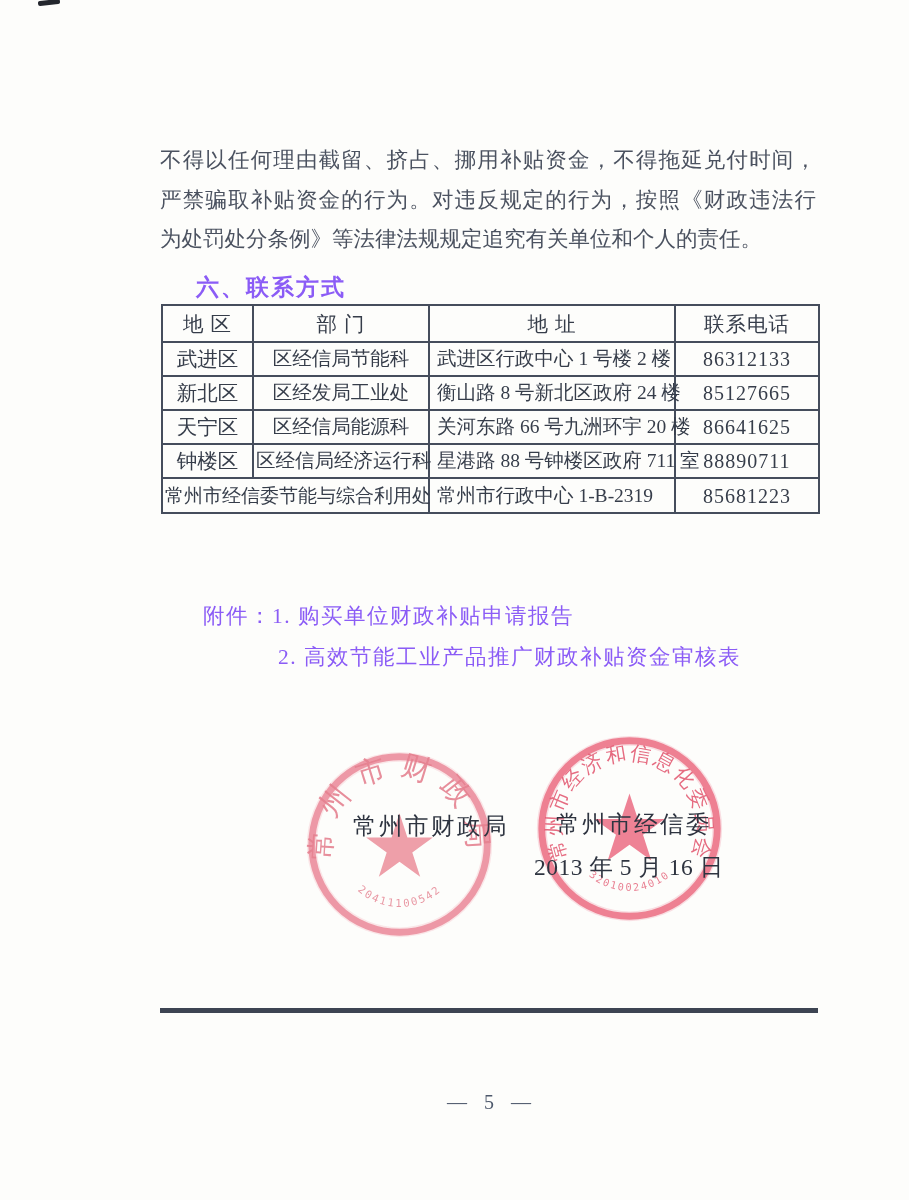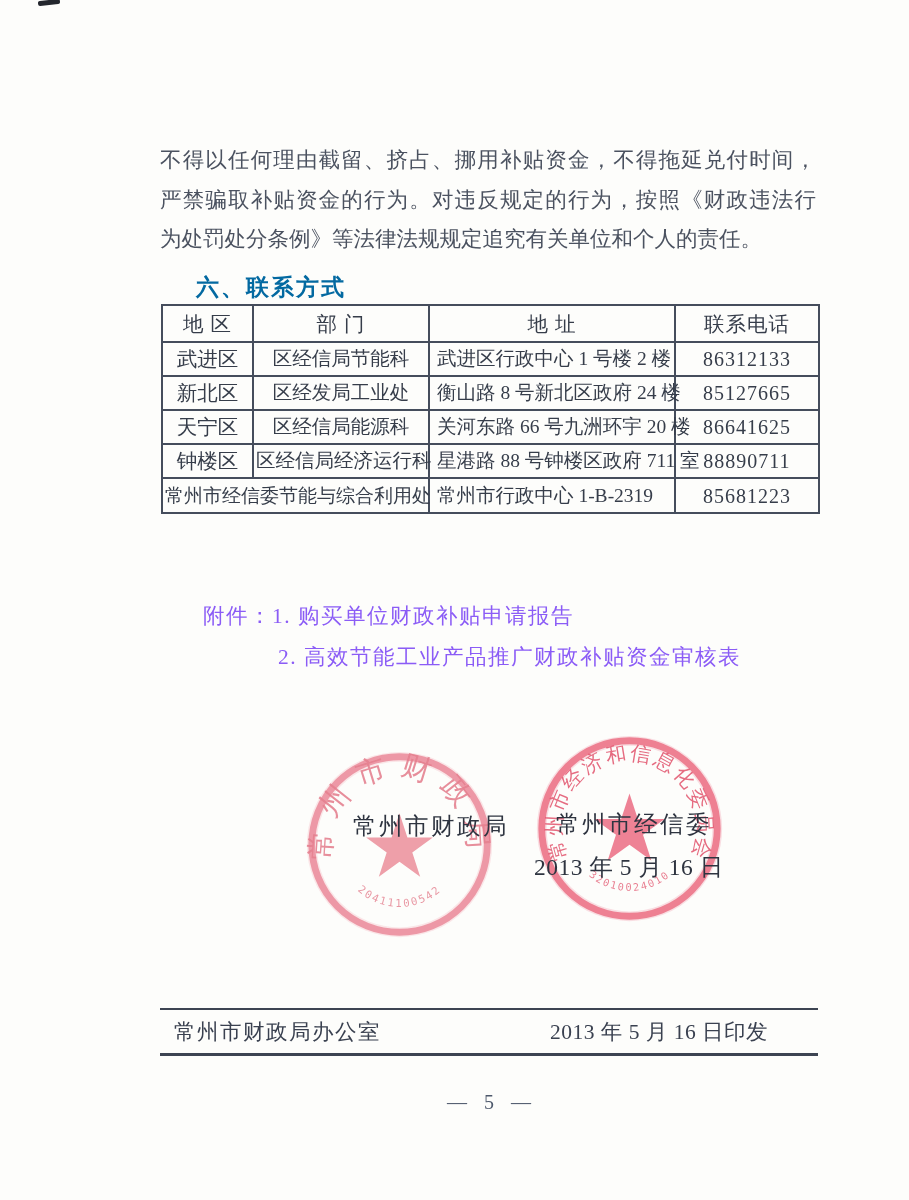--- a/index.html
+++ b/index.html
@@ -5,21 +5,21 @@
   html,body{margin:0;padding:0;background:#e9e9e7;}
   .page{
     position:relative;width:909px;height:1200px;background:#fdfdfb;
     font-family:"Liberation Serif","DejaVu Serif",serif;overflow:hidden;
     margin:0 auto;
   }
   .scan-mark{position:absolute;left:38px;top:0;width:22px;height:5px;background:#23262d;border-radius:2px;transform:rotate(-6deg);}
   .paragraph{position:absolute;left:160px;top:141px;width:656px;font-size:21.5px;line-height:39.5px;color:#4b5260;}
   .para-line{text-align:justify;text-align-last:justify;height:39.5px;overflow:hidden;}
   .para-line.last{text-align-last:left;}
-  .heading{position:absolute;left:196px;top:272px;font-family:"Liberation Sans","DejaVu Sans",sans-serif;font-weight:bold;font-size:23px;color:#0369a1;letter-spacing:2px;}
+  .heading{position:absolute;left:196px;top:272px;font-family:"Liberation Sans","DejaVu Sans",sans-serif;font-weight:bold;font-size:23px;color:#8b5cf6;letter-spacing:2px;}
   .contact-table{position:absolute;left:161px;top:304px;width:657px;border-collapse:collapse;table-layout:fixed;color:#363d4a;}
   .contact-table td{border:2px solid #454d5c;text-align:center;font-size:20.5px;padding:3px 2px;line-height:26px;margin-top:10px;}
   .contact-table tr.h-head{height:37px;}
   .contact-table tr.h-row{height:33px;}
   .contact-table tr.h-tall{height:50px;}
   .contact-table tr.h-last{height:35px;}
   .contact-table td.hdr{letter-spacing:1px;}
   .contact-table td.dept{font-size:19.5px;white-space:nowrap;}
   .contact-table td.addr{text-align:left;padding-left:7px;padding-right:4px;font-size:19.5px;white-space:nowrap;}
   .contact-table td.addr.wrap{white-space:normal;line-height:25px;}
@@ -148,22 +148,18 @@
       </text>
     </g>
   </svg>
 
   <div class="overlay-text ov-left">常州市财政局</div>
   <div class="overlay-text ov-right">常州市经信委</div>
   <div class="overlay-text ov-date">2013 年 5 月 16 日</div>
 
   <div class="footer">
     <div class="rule rule-top"></div>
-    <div class="footer-row">
-      <span class="footer-issuer">常州市财政局办公室</span>
-      <span class="footer-date">2013 年 5 月 16 日印发</span>
-    </div>
     <div class="rule rule-bottom"></div>
   </div>
 
   <div class="pageno">— 5 —</div>
 
 </div>
 
 </body></html>

